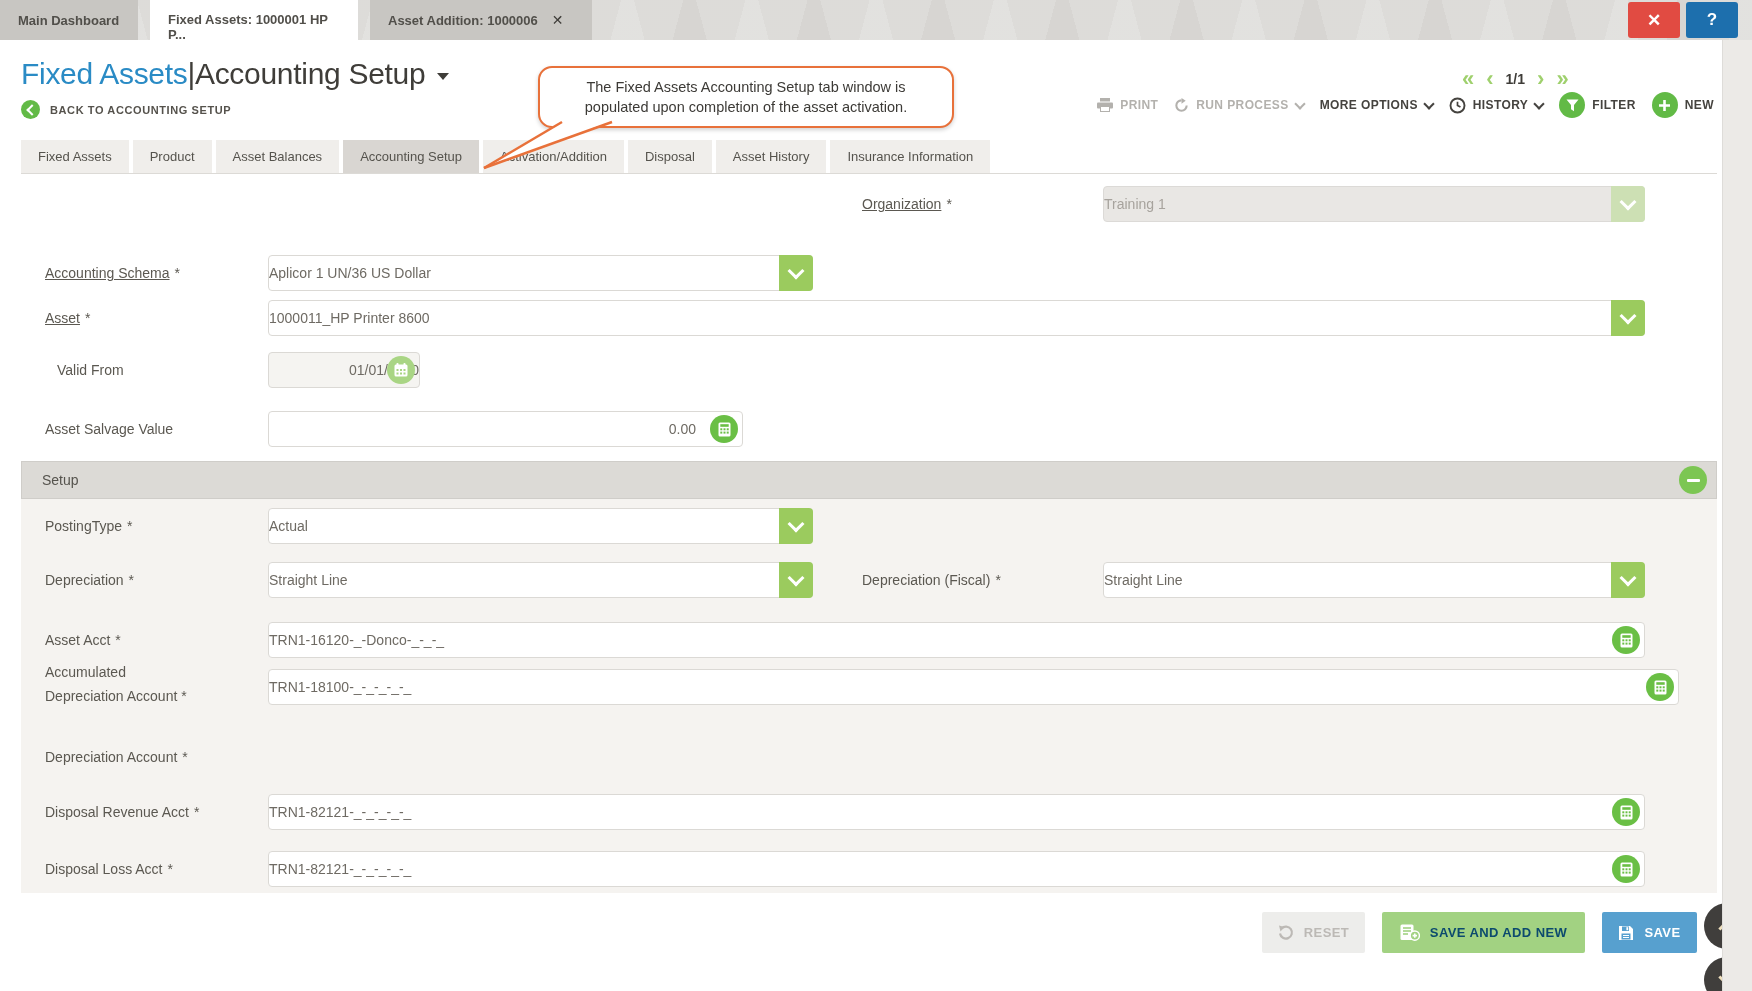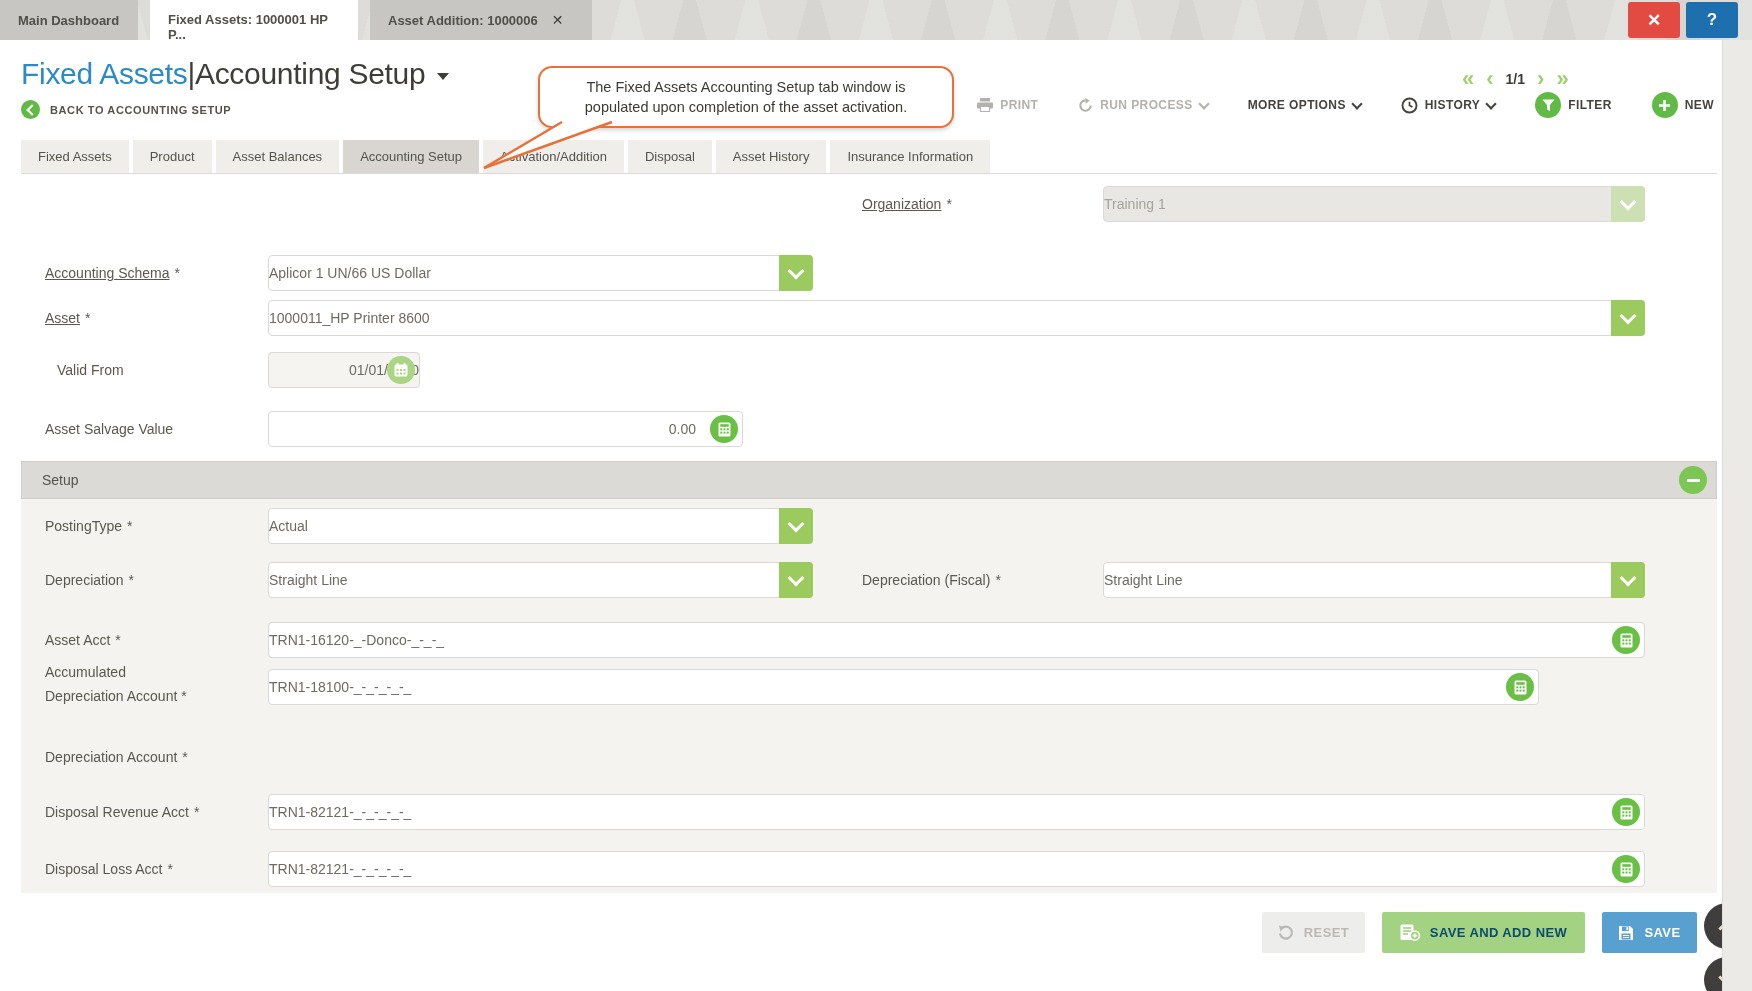--- a/index.html
+++ b/index.html
@@ -43,21 +43,21 @@
 
   .back-link { position:absolute; left:21px; top:60px; display:flex; align-items:center; gap:10px; cursor:pointer; }
   .gcircle-sm { width:19px; height:19px; border-radius:50%; background:#62ba46; display:flex; align-items:center; justify-content:center; }
   .chev-left { width:6px; height:6px; border-left:2.5px solid #fff; border-bottom:2.5px solid #fff; transform:rotate(45deg); margin-left:2px; }
   .back-link .txt { font-size:11px; font-weight:bold; letter-spacing:.6px; color:#55524c; }
 
   .pagination { position:absolute; top:28px; left:1462px; display:flex; align-items:center; gap:12px; }
   .pg-chev { color:#9fd06d; font-size:22px; font-weight:bold; line-height:1; cursor:pointer; }
   .pg-cur { color:#3e3c38; font-size:14px; font-weight:bold; }
 
-  .toolbar { position:absolute; top:52px; right:38px; display:flex; align-items:center; gap:40px; }
+  .toolbar { position:absolute; top:52px; right:38px; display:flex; align-items:center; gap:16px; }
   .tool { display:flex; align-items:center; gap:7px; font-size:12px; font-weight:bold; letter-spacing:.4px; cursor:pointer; white-space:nowrap; }
   .tool.dim { color:#b3b1ad; }
   .tool.dark { color:#45433f; }
   .chev-s { width:6px; height:6px; border-right:2px solid; border-bottom:2px solid; transform:rotate(45deg); margin-top:-3px; }
   .gcircle { width:26px; height:26px; border-radius:50%; background:#62ba46; display:flex; align-items:center; justify-content:center; }
 
   
   .tabs { position:absolute; left:21px; top:100px; display:flex; gap:4px; }
   .tab {
     height:33px; line-height:33px; padding:0 17px; background:#f0eeeb; color:#55534d;
@@ -256,21 +256,21 @@
       <span class="dd-btn faded">
           <span class="chev-dd"></span>
         </span>
     </div>
 
     <div class="label u" style="left:45px; top:215px;">
       <span class="txt">Accounting Schema</span>
       <span class="req">*</span>
     </div>
     <div class="field" style="left:268px; top:215px; width:545px;">
-      <span class="val">Aplicor 1 UN/66 US Dollar</span>
+      <span class="val">Aplicor 1 UN/36 US Dollar</span>
       <span class="dd-btn">
           <span class="chev-dd"></span>
         </span>
     </div>
 
     <div class="label u" style="left:45px; top:260px;">
       <span class="txt">Asset</span>
       <span class="req">*</span>
     </div>
     <div class="field" style="left:268px; top:260px; width:1377px;">
@@ -382,21 +382,21 @@
               <rect x="8.7" y="9.6" width="2" height="2"></rect>
             </g>
           </svg>
       </span>
     </div>
 
     <div class="label2" style="left:45px; top:620px;">
       <div>Accumulated</div>
       <div><span>Depreciation Account</span> <span>*</span></div>
     </div>
-    <div class="field" style="left:268px; top:629px; width:1271px;">
+    <div class="field" style="left:268px; top:629px; width:1411px;">
       <span class="val">TRN1-18100-_-_-_-_-_</span>
       <span class="circle-ic calc">
         <svg width="13" height="15" viewBox="0 0 13 15">
             <rect x="0.5" y="0.5" width="12" height="14" rx="1.5" fill="#ffffff"></rect>
             <rect x="2.3" y="2.2" width="8.4" height="2.6" fill="#6abf45"></rect>
             <g fill="#6abf45">
               <rect x="2.3" y="6.3" width="2" height="2"></rect>
               <rect x="5.5" y="6.3" width="2" height="2"></rect>
               <rect x="8.7" y="6.3" width="2" height="2"></rect>
               <rect x="2.3" y="9.6" width="2" height="2"></rect>

